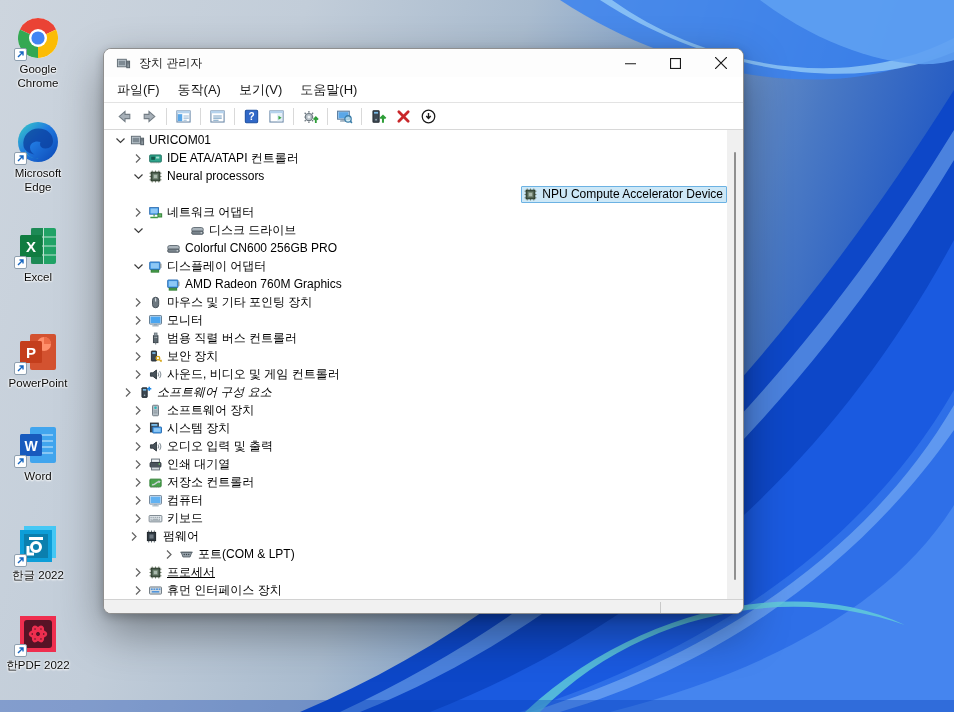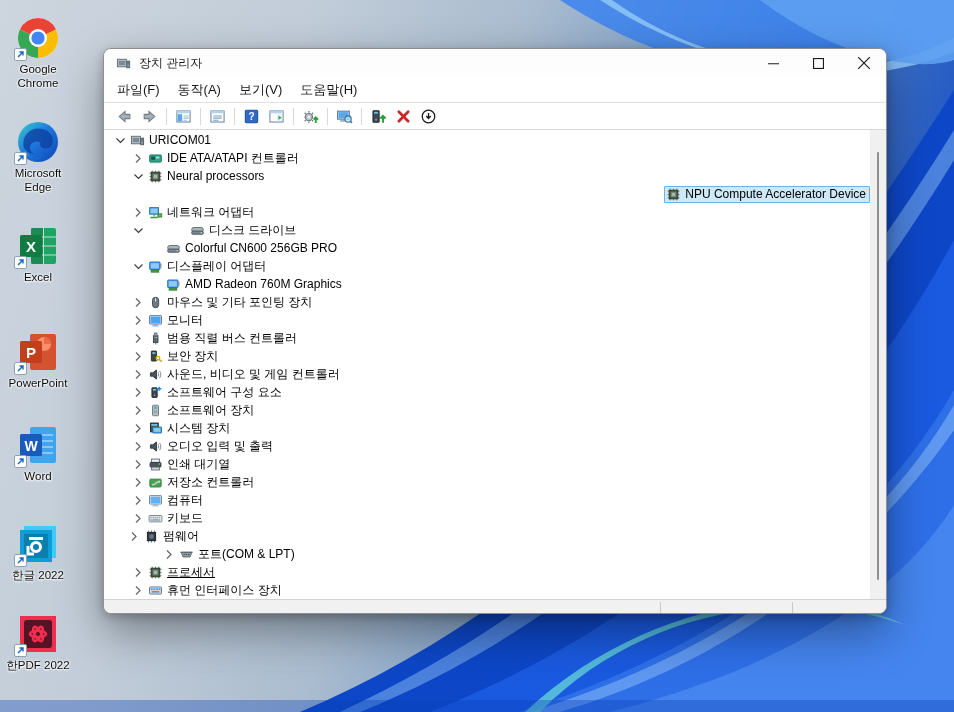--- a/index.html
+++ b/index.html
@@ -11,21 +11,21 @@
   
   .dicon-item{position:absolute;left:4px;width:68px;text-align:center;cursor:default;}
   .dicon-art{position:relative;width:44px;height:44px;margin:0 auto;}
   .dicon-art svg{display:block;}
   .short-badge{position:absolute;left:-2px;bottom:-1px;width:13px;height:13px;background:#fff;
     border:1px solid #8fa0b0;border-radius:2px;box-sizing:border-box;}
   .dicon-label{margin-top:3px;font-size:11.5px;line-height:1.18;color:#0a0a0a;
     text-shadow:0 0 3px #fff,0 0 2px #fff,0 1px 2px rgba(255,255,255,.95);}
 
   
-  .window{position:absolute;left:103px;top:48px;width:784px;height:566px;background:#fff;
+  .window{position:absolute;left:103px;top:48px;width:641px;height:566px;background:#fff;
     border:1px solid #8f8f8f;border-radius:8px;box-sizing:border-box;overflow:hidden;
     box-shadow:0 18px 45px rgba(0,0,0,.38),0 3px 10px rgba(0,0,0,.22);}
   .titlebar{height:28px;display:flex;align-items:center;background:#fdfdfd;}
   .tb-icon{margin-left:12px;display:flex;}
   .tb-title{margin-left:8px;font-size:12px;color:#1a1a1a;}
   .caption-buttons{margin-left:auto;display:flex;height:100%;}
   .cap-btn{width:45px;height:100%;display:flex;align-items:center;justify-content:center;}
   .menubar{height:25px;display:flex;align-items:center;padding-left:4px;background:#fff;
     border-bottom:1px solid #e3e3e3;}
   .menu-item{padding:0 9px;font-size:13px;color:#161616;line-height:24px;}
@@ -564,21 +564,21 @@
             <span class="selwrap">
               <span class="ticon">
                 <svg width="15" height="15" viewBox="0 0 16 16">
                   <path d="M2.6 6.2h2.6L9 3.2v9.6L5.2 9.8H2.6z" fill="#4a545c" stroke="#2e363d"></path>
                   <path d="M10.6 5.8q1.6 2.2 0 4.4M12.3 4.2q2.8 3.8 0 7.6" stroke="#8a959d" stroke-width="1.1" fill="none"></path>
                 </svg>
               </span>
               <span class="tlabel">사운드, 비디오 및 게임 컨트롤러</span>
             </span>
           </div>
-          <div class="trow" style="padding-left: 26px;">
+          <div class="trow" style="padding-left: 16px; font-style: italic;">
             <span class="chev">
               <svg width="16" height="16" viewBox="0 0 16 16">
                 <path d="M6 4.5 10 8.5 6 12.5" fill="none" stroke="#636363" stroke-width="1.2"></path>
               </svg>
             </span>
             <span class="selwrap">
               <span class="ticon">
                 <svg width="15" height="15" viewBox="0 0 16 16">
                   <rect x="4.2" y="3" width="5.6" height="10.2" rx="0.5" fill="#3b4650" stroke="#222b32"></rect>
                   <rect x="5.2" y="4.2" width="3.6" height="1.8" fill="#79bbe8"></rect>

